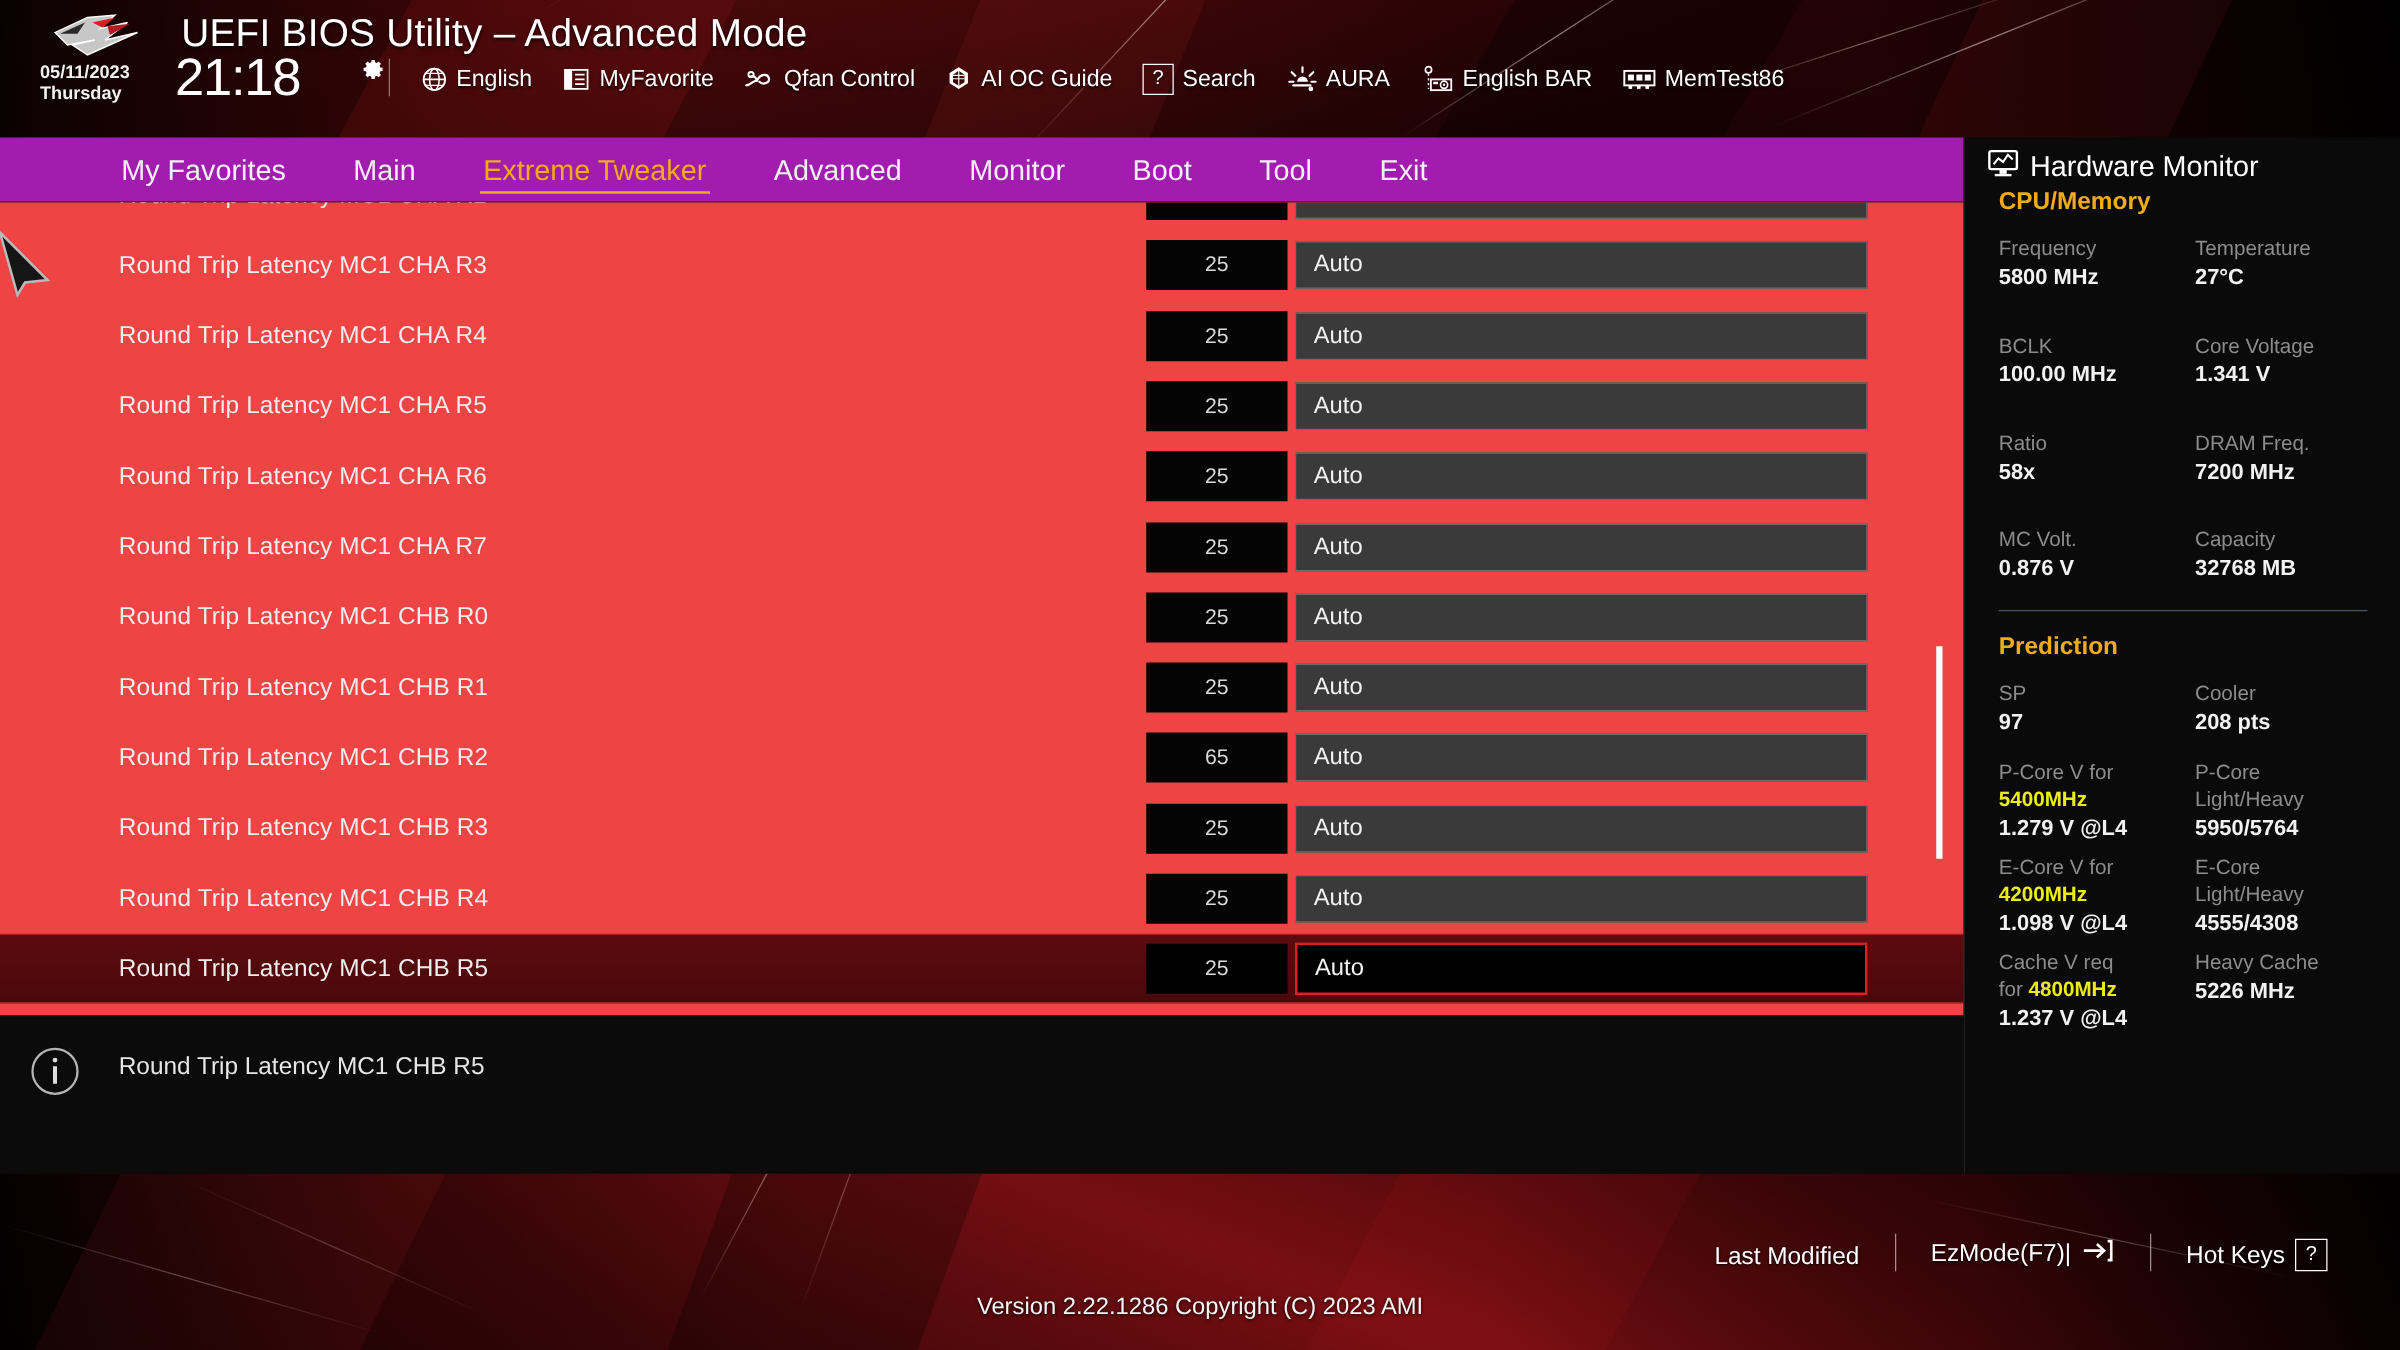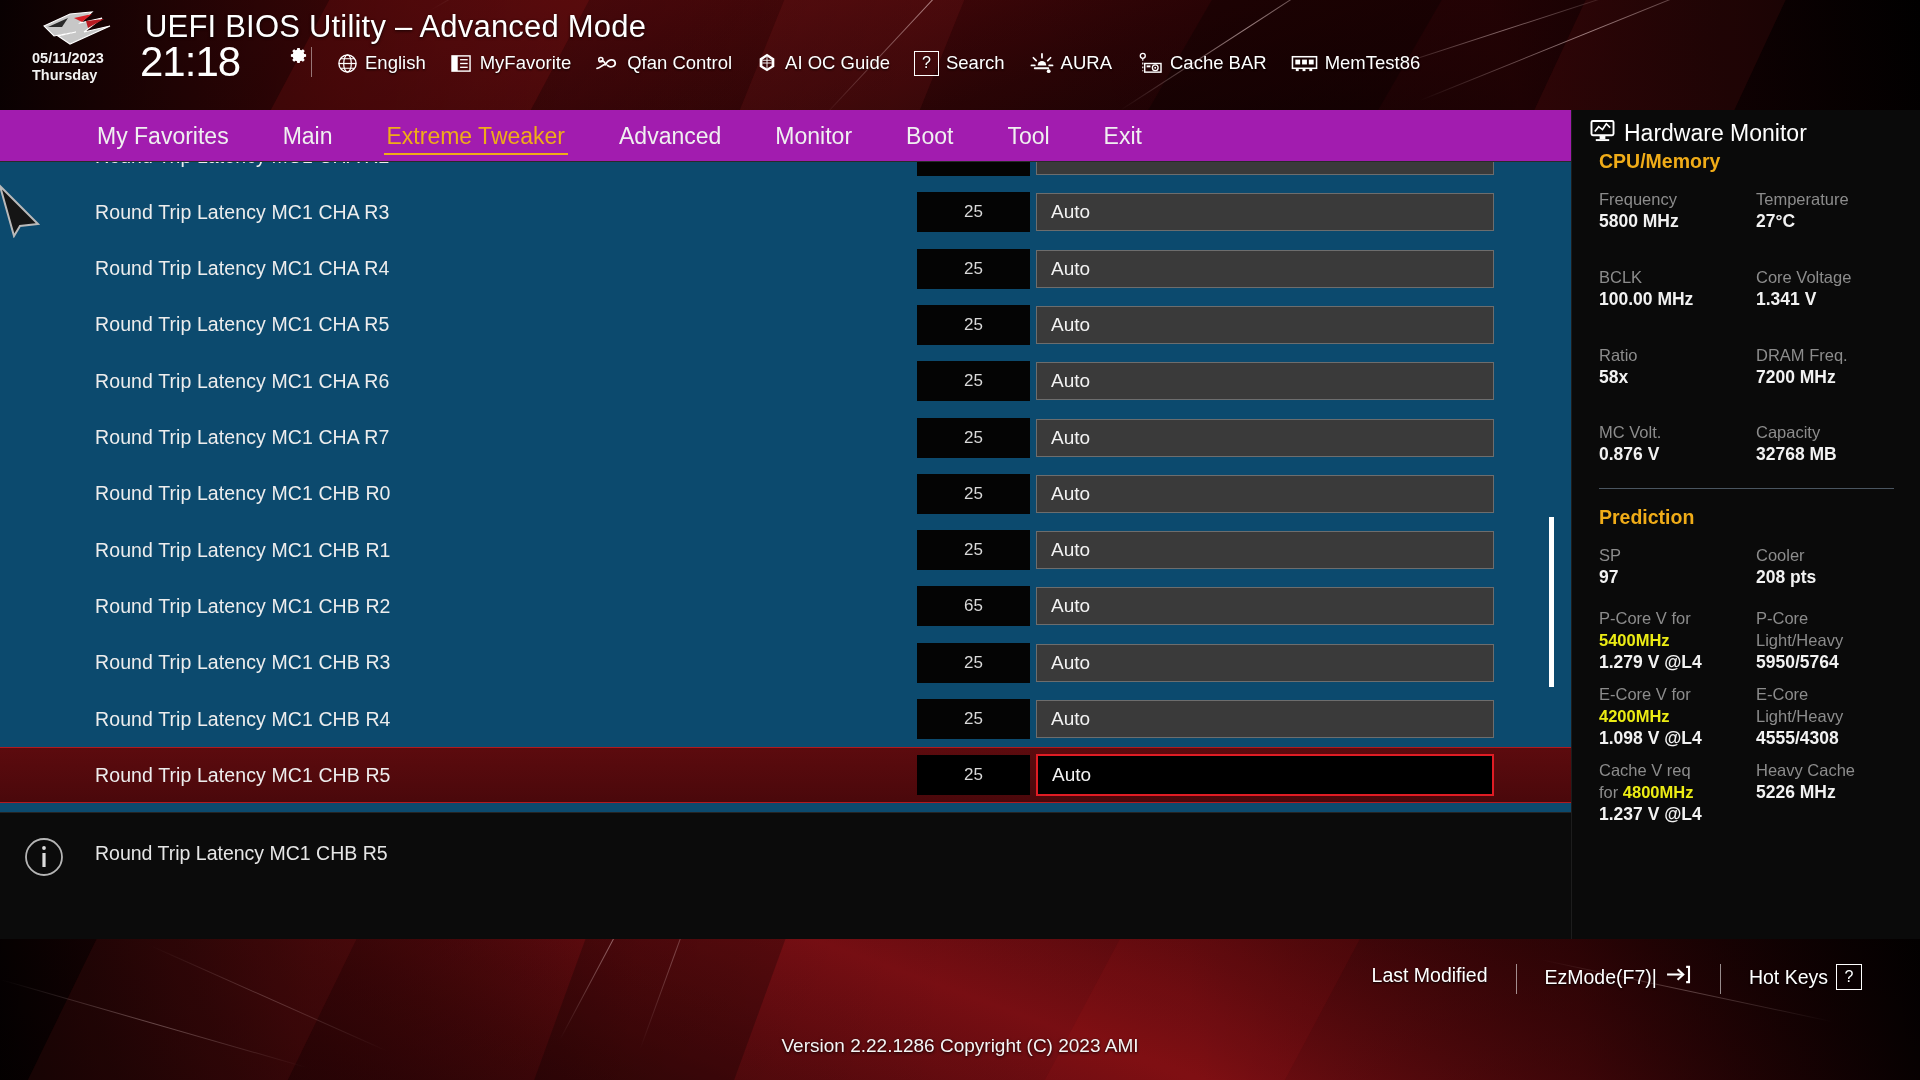--- a/index.html
+++ b/index.html
@@ -47,21 +47,21 @@
     border-bottom: 1px solid #2a2a2a;
   }
   .tabs { position: absolute; left: 70px; top: 0; height: 52px; display: flex; align-items: center; gap: 0; }
   .tab { position: relative; font-size: 23px; color: #f0f0f0; padding: 0 27px; height: 52px; display: flex; align-items: center; white-space: nowrap; cursor: default; }
   .tab.active { color: #f0ac18; }
   .tab.active::after { content: ""; position: absolute; left: 24px; right: 24px; bottom: 7px; height: 2px; background: #f0ac18; }
 
   
   .main {
     position: absolute; top: 162px; left: 0; width: 1571px; height: 650px;
-    background: #0c4a6e; overflow: hidden;
+    background: #ef4444; overflow: hidden;
   }
   .row { position: absolute; left: 0; width: 1571px; height: 56px; display: flex; align-items: center; }
   .row.sel { background: linear-gradient(180deg, #5c0b0e 0%, #4a080b 100%); border-top: 1px solid #b11a20; border-bottom: 1px solid #b11a20; }
   .row-label { position: absolute; left: 95px; font-size: 19.5px; color: #ededed; white-space: nowrap; letter-spacing: .1px; }
   .row-num {
     position: absolute; left: 917px; width: 113px; height: 40px;
     background: #040404; display: flex; align-items: center; justify-content: center;
     font-size: 17px; color: #d9d9d9;
   }
   .row.sel .row-num { background: #000; }
@@ -101,21 +101,21 @@
 
   
   .footer {
     position: absolute; top: 939px; left: 0; width: 1920px; height: 141px;
     background:
       linear-gradient(95deg, rgba(0,0,0,0.9) 0%, rgba(30,2,3,0.55) 16%, rgba(0,0,0,0.05) 33%, rgba(0,0,0,0) 50%),
       linear-gradient(265deg, rgba(0,0,0,0.9) 0%, rgba(30,2,3,0.5) 18%, rgba(0,0,0,0.05) 38%),
       linear-gradient(200deg, #1a0203 0%, #47070a 22%, #7e0f14 48%, #4d080b 72%, #1b0203 100%);
     overflow: hidden;
   }
-  .ftr-items { position: absolute; right: 30px; top: 25px; display: flex; align-items: flex-start; height: 36px; }
+  .ftr-items { position: absolute; right: 30px; top: 42px; display: flex; align-items: flex-end; height: 36px; }
   .fitem { font-size: 19.5px; color: #fff; padding: 0 28px; display: flex; align-items: center; gap: 8px; white-space: nowrap; text-shadow: 0 1px 2px rgba(0,0,0,.9); cursor: default; }
   .fsep { width: 1px; height: 30px; background: rgba(255,255,255,.55); }
   .version { position: absolute; left: 0; right: 0; top: 96px; text-align: center; font-size: 19px; color: #f4f4f4; text-shadow: 0 1px 3px rgba(0,0,0,.9); }
   .qbox { display:inline-flex; align-items:center; justify-content:center; width: 26px; height: 26px; border: 1.5px solid #fff; font-size: 16px; }
 </style>
 </head>
 <body>
 
 <div id="root">
 
@@ -231,21 +231,21 @@
         <span>
           <svg viewBox="0 0 28 24" width="27" height="23">
             <circle cx="7" cy="4" r="2.6" fill="none" stroke="#fff" stroke-width="1.4"></circle>
             <line x1="7" y1="7" x2="7" y2="20" stroke="#fff" stroke-width="1.2" stroke-dasharray="2 2"></line>
             <rect x="9" y="12" width="17" height="9" fill="none" stroke="#fff" stroke-width="1.5"></rect>
             <circle cx="20" cy="16.5" r="3" fill="none" stroke="#fff" stroke-width="1.4"></circle>
             <circle cx="20" cy="16.5" r="1" fill="#fff"></circle>
             <rect x="11" y="14" width="4" height="2" fill="#fff"></rect>
           </svg>
         </span>
-        <span>Cache BAR</span>
+        <span>English BAR</span>
       </div>
 
       <div class="htool">
         <span>
           <svg viewBox="0 0 28 18" width="27" height="18">
             <rect x="1.5" y="2.5" width="25" height="12" fill="none" stroke="#fff" stroke-width="1.6"></rect>
             <rect x="4.5" y="5.5" width="5" height="5" fill="#fff"></rect>
             <rect x="11.5" y="5.5" width="5" height="5" fill="#fff"></rect>
             <rect x="18.5" y="5.5" width="5" height="5" fill="#fff"></rect>
             <rect x="5" y="15" width="3" height="2.4" fill="#fff"></rect>

